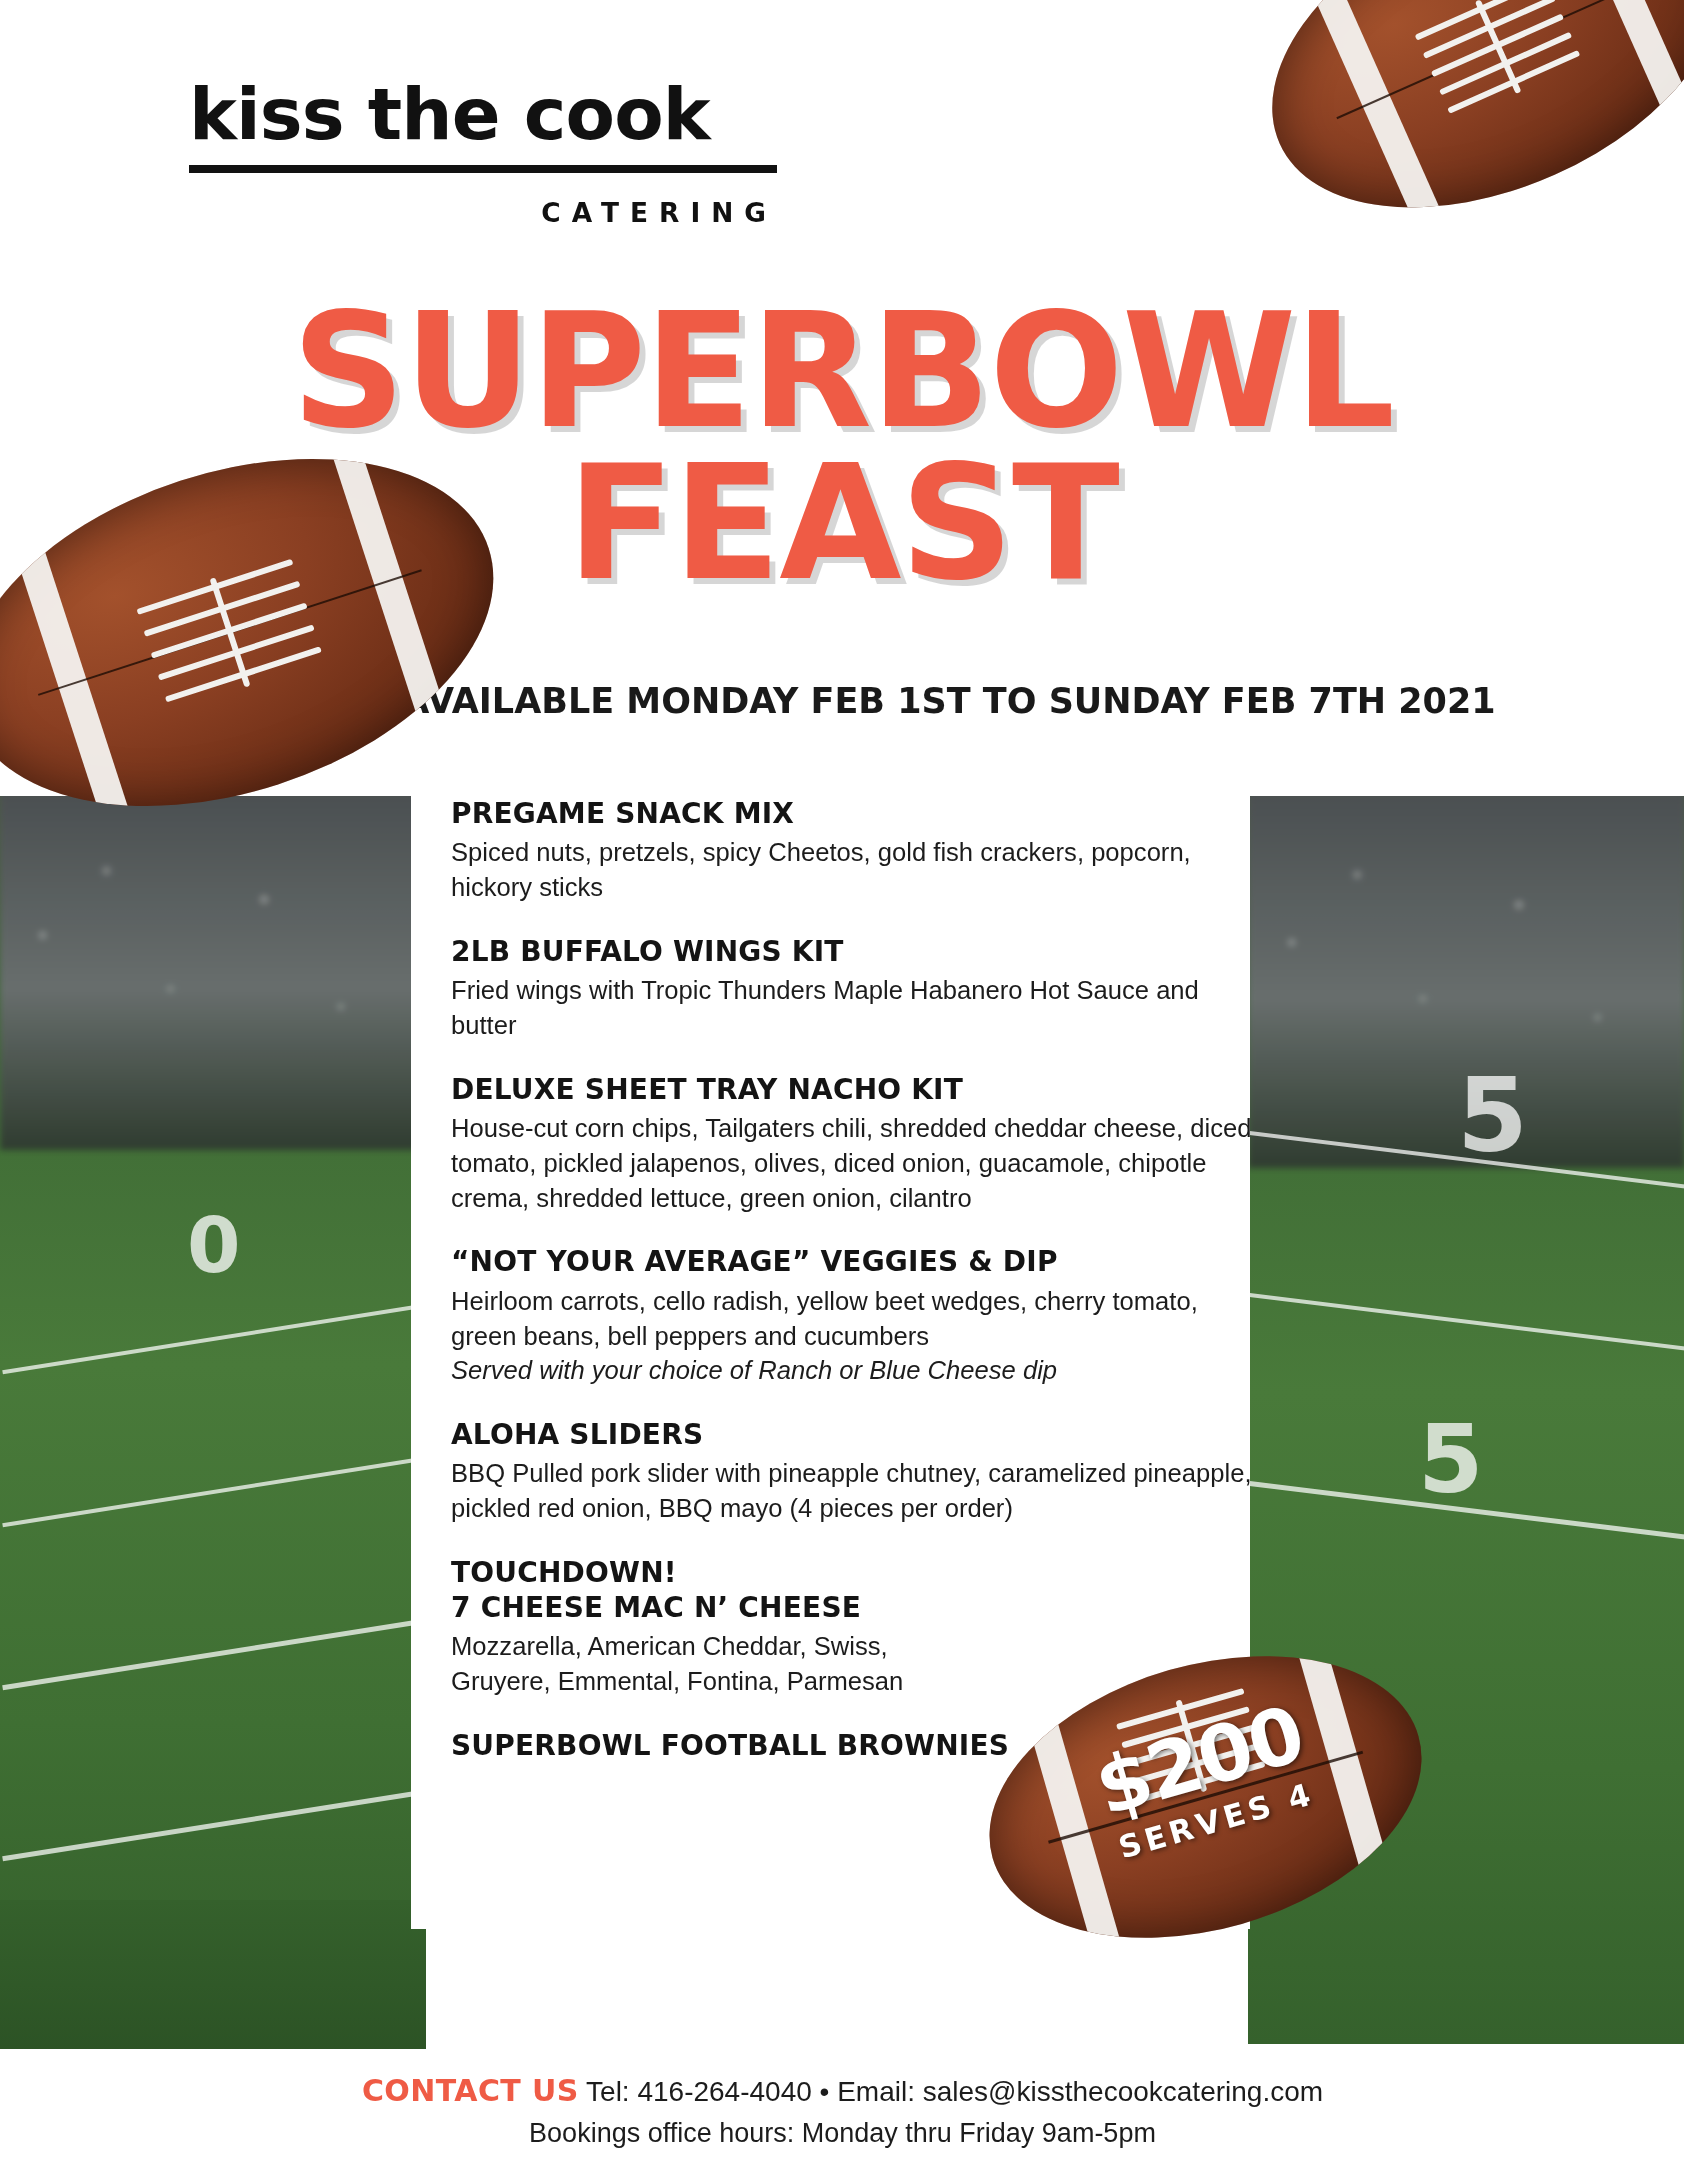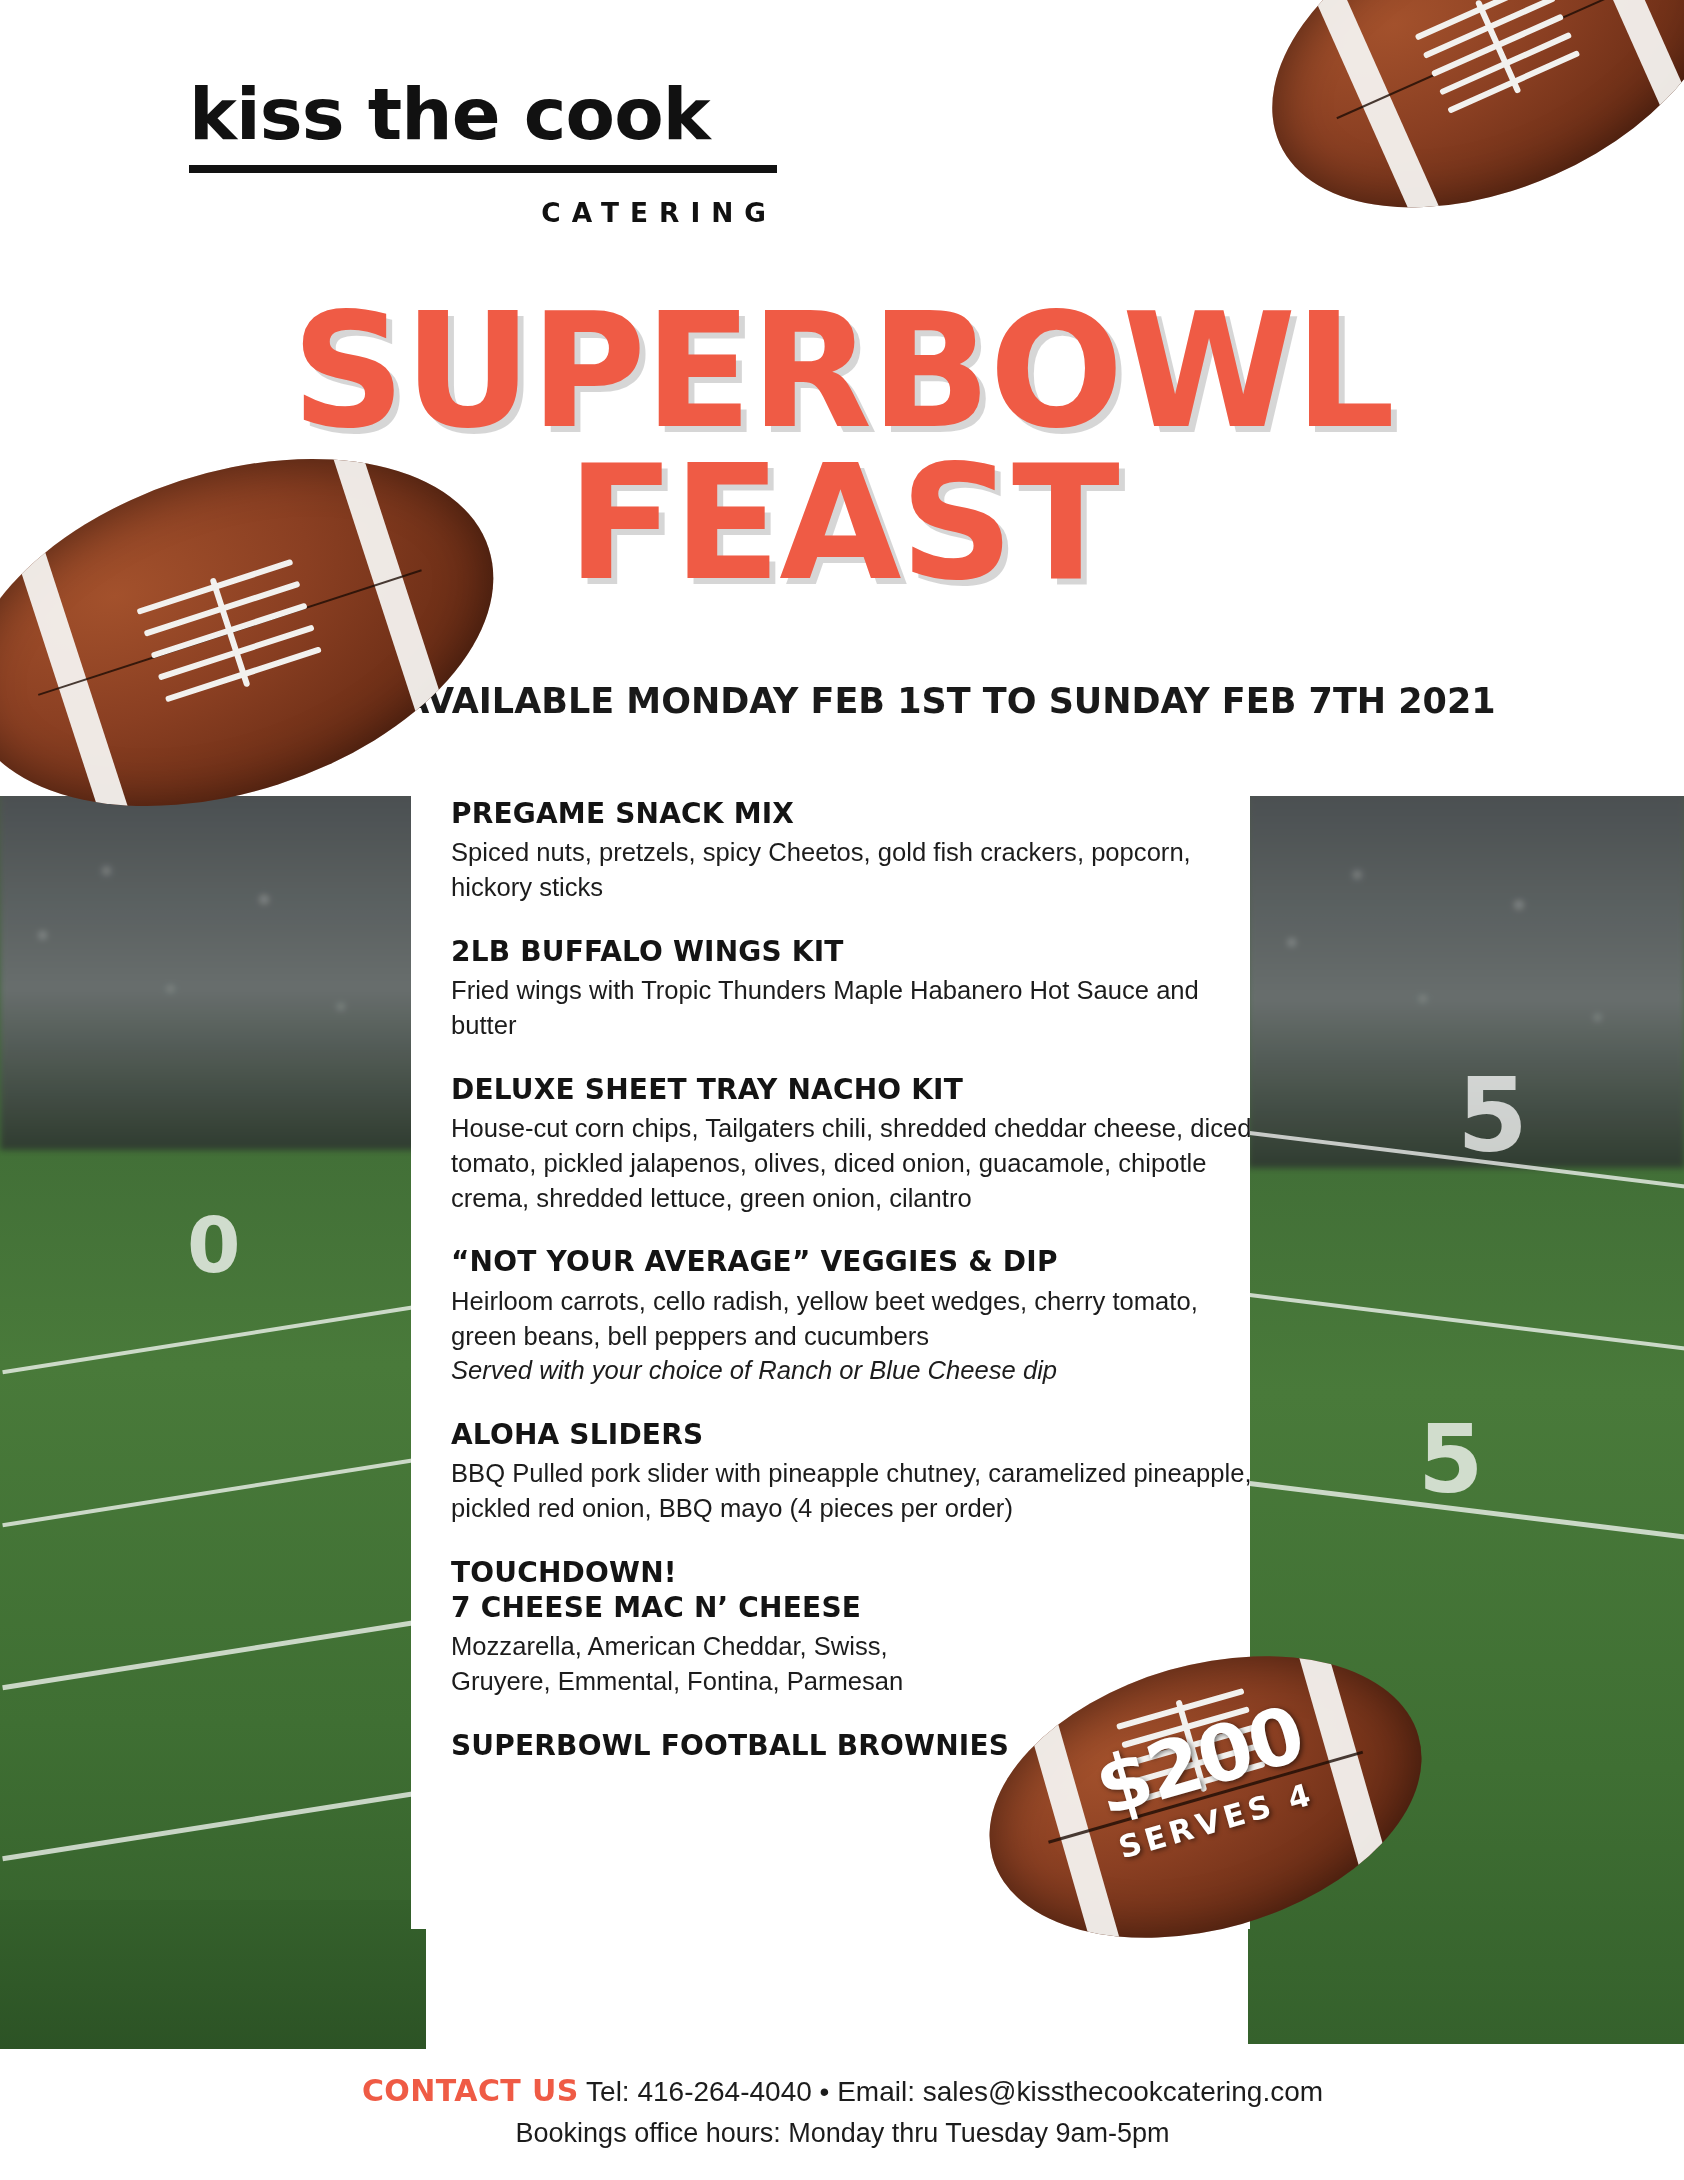--- a/index.html
+++ b/index.html
@@ -465,17 +465,17 @@
   <div class="price-text">
     <div class="price-main">$200</div>
     <div class="price-sub">SERVES 4</div>
   </div>
 
   <div class="footer">
     <div class="footer-line1">
       <span class="footer-label">CONTACT US</span>
       <span>Tel: 416-264-4040 • Email: sales@kissthecookcatering.com</span>
     </div>
-    <div class="footer-line2">Bookings office hours: Monday thru Tuesday 9am-5pm</div>
+    <div class="footer-line2">Bookings office hours: Monday thru Friday 9am-5pm</div>
   </div>
 
 </div>
 
 
 </body></html>

